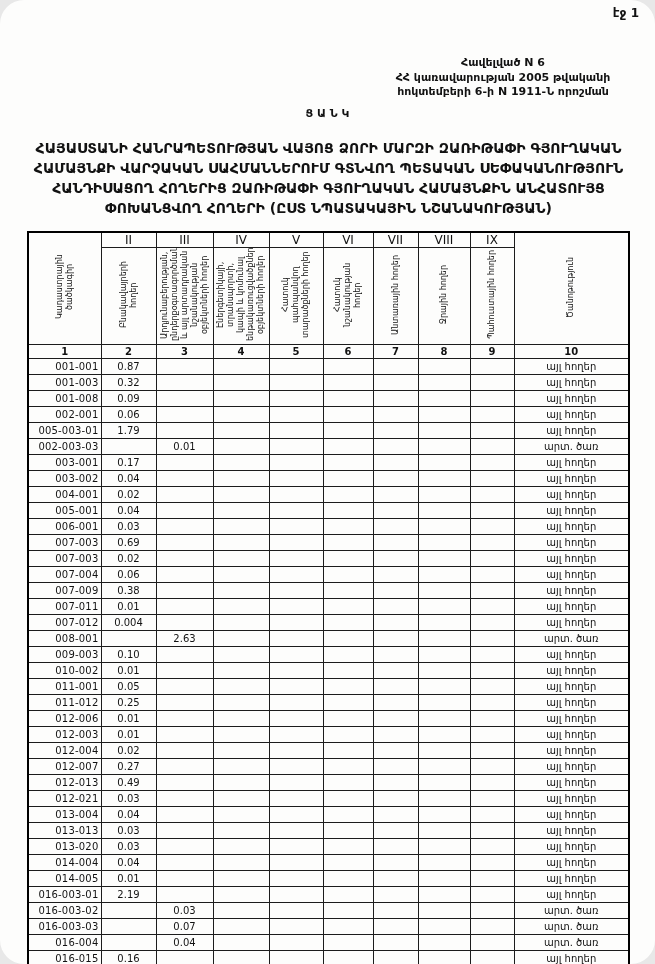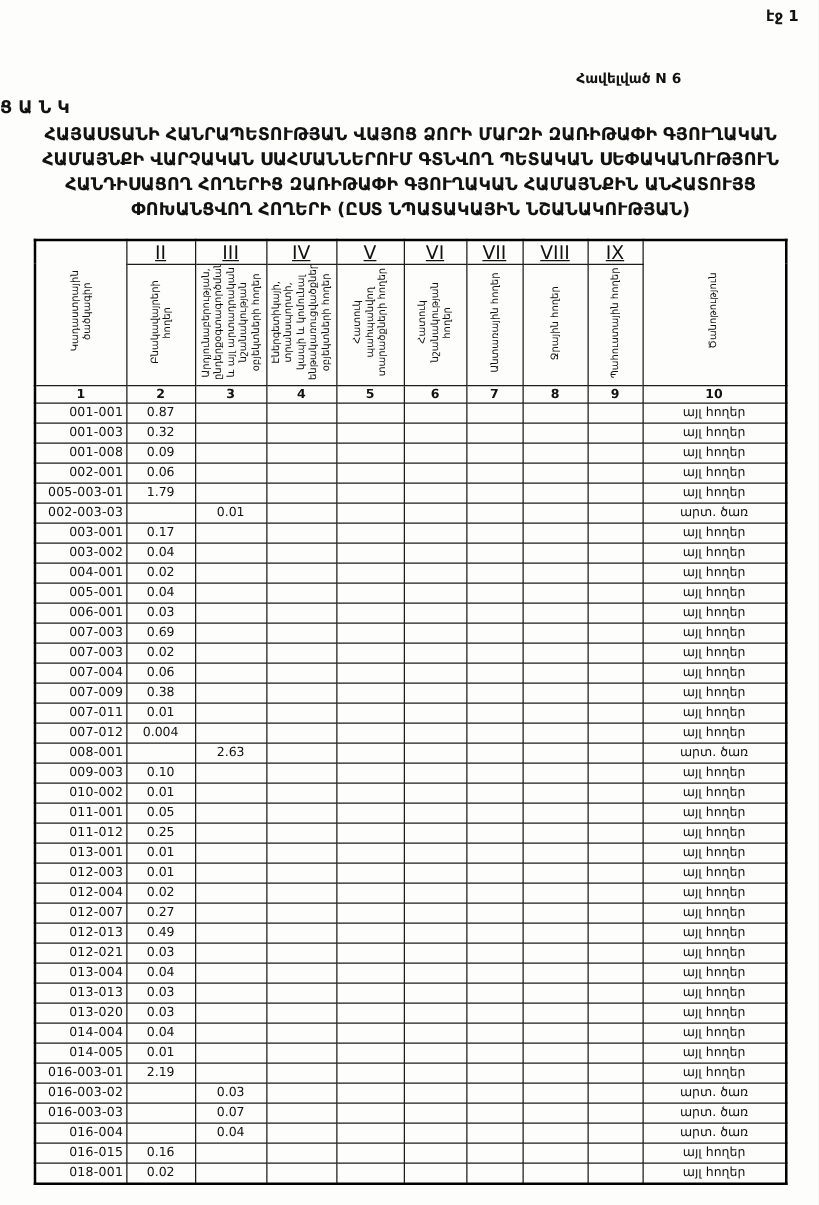--- a/index.html
+++ b/index.html
@@ -1,30 +1,30 @@
 <!DOCTYPE html>
 <html><head>
 <meta charset="utf-8">
 <style>
   html,body{margin:0;padding:0;background:#e8e8e8;}
   .page{
     position:relative;width:655px;height:964px;margin:0 auto;background:#fdfdfc;
-    font-family:"DejaVu Sans","Liberation Sans",sans-serif;color:#121212;overflow:hidden;
+    font-family:"DejaVu Sans","Liberation Sans",sans-serif;color:#121212;overflow:hidden;border-radius:24px;
   }
   .page-marker{position:absolute;top:6px;right:16px;font-size:12px;font-weight:bold;}
   .annex{margin:0 12px 0 auto;padding-top:56px;width:280px;text-align:center;
          font-size:11px;font-weight:bold;line-height:1.32;}
-  .cank{text-align:left;font-weight:bold;font-size:14px;margin:7px 0 4px 0;}
+  .cank{text-align:center;font-weight:bold;font-size:11px;margin:7px 0 18px 0;}
   .doc-title{text-align:center;font-weight:bold;font-size:14px;line-height:1.45;margin:2px 12px 12px 14px;}
   table.land{
     border-collapse:collapse;table-layout:fixed;width:601px;margin-left:27px;
     border:2px solid #000;font-size:10px;
   }
   table.land th,table.land td{border:1px solid #1c1c1c;padding:0 2px;overflow:hidden;}
-  th.roman{height:13px;font-size:15px;font-weight:normal;text-decoration:underline;}
+  th.roman{height:13px;font-size:12px;font-weight:normal;}
   th.vh{vertical-align:middle;text-align:center;font-weight:normal;}
   tr.vh-row th{height:96px;}
   .vtext{
     writing-mode:vertical-rl;transform:rotate(180deg);
     display:inline-block;font-size:8px;line-height:1.25;max-height:92px;
     font-weight:normal;white-space:normal;
   }
   tr.num-row td{height:13px;text-align:center;font-weight:bold;font-size:10px;}
   tbody.data td{height:15px;}
   td.code{text-align:right;padding-left:3px;letter-spacing:0.2px;}
@@ -33,20 +33,22 @@
 </style>
 </head>
 <body>
 
 <div class="page">
 
   <div class="page-marker">էջ 1</div>
 
   <div class="annex">
     <div>Հավելված N 6</div>
+    <div>ՀՀ կառավարության 2005 թվականի</div>
+    <div>հոկտեմբերի 6-ի N 1911-Ն որոշման</div>
   </div>
 
   <div class="cank">Ց Ա Ն Կ</div>
 
   <div class="doc-title">ՀԱՅԱՍՏԱՆԻ ՀԱՆՐԱՊԵՏՈՒԹՅԱՆ ՎԱՅՈՑ ՁՈՐԻ ՄԱՐԶԻ ԶԱՌԻԹԱՓԻ ԳՅՈՒՂԱԿԱՆ ՀԱՄԱՅՆՔԻ ՎԱՐՉԱԿԱՆ ՍԱՀՄԱՆՆԵՐՈՒՄ ԳՏՆՎՈՂ ՊԵՏԱԿԱՆ ՍԵՓԱԿԱՆՈՒԹՅՈՒՆ ՀԱՆԴԻՍԱՑՈՂ ՀՈՂԵՐԻՑ ԶԱՌԻԹԱՓԻ ԳՅՈՒՂԱԿԱՆ ՀԱՄԱՅՆՔԻՆ ԱՆՀԱՏՈՒՅՑ ՓՈԽԱՆՑՎՈՂ ՀՈՂԵՐԻ (ԸՍՏ ՆՊԱՏԱԿԱՅԻՆ ՆՇԱՆԱԿՈՒԹՅԱՆ)</div>
 
   <table class="land">
     <colgroup>
       <col style="width:73px">
         <col style="width:55px">
@@ -358,21 +360,21 @@
           <td class="val"></td>
           <td class="val"></td>
           <td class="val"></td>
           <td class="val"></td>
           <td class="val"></td>
           <td class="val"></td>
           <td class="val"></td>
           <td class="note">այլ հողեր</td>
         </tr>
         <tr>
-          <td class="code">013-001</td>
+          <td class="code">012-006</td>
           <td class="val">0.01</td>
           <td class="val"></td>
           <td class="val"></td>
           <td class="val"></td>
           <td class="val"></td>
           <td class="val"></td>
           <td class="val"></td>
           <td class="val"></td>
           <td class="note">այլ հողեր</td>
         </tr>

